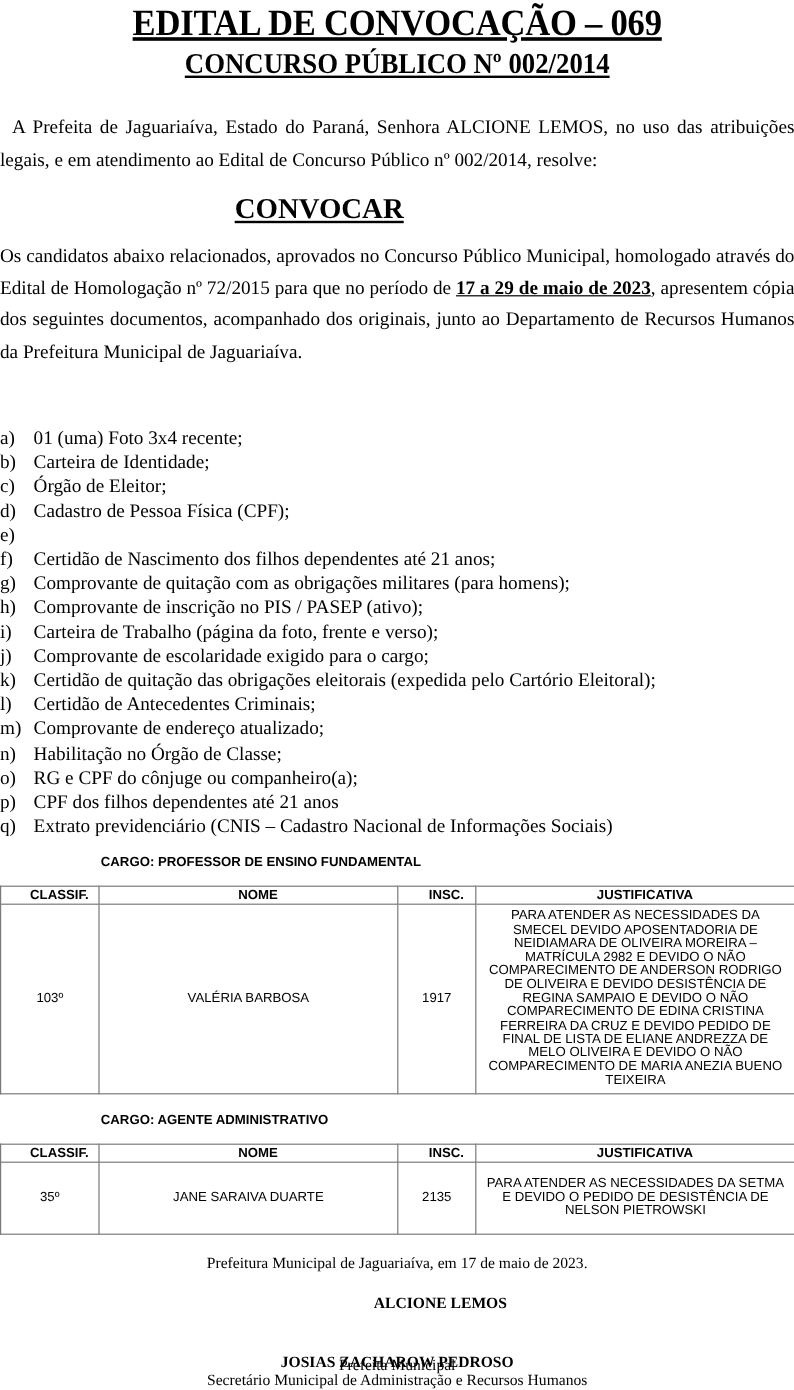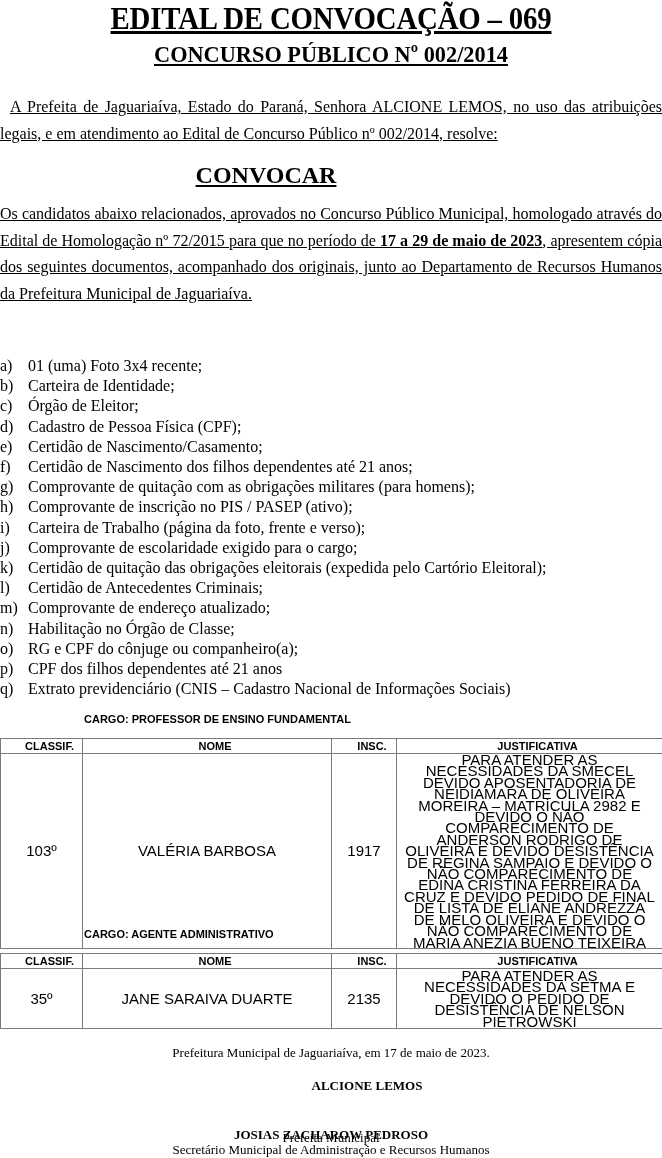--- a/index.html
+++ b/index.html
@@ -1,32 +1,32 @@
 <!DOCTYPE html>
 <html><head>
 <meta charset="utf-8">
 <style>
   html, body { margin: 0; padding: 0; background: #ffffff; }
   body { width: 662px; height: 1158px; position: relative; overflow: hidden; color: #000; font-family: "Liberation Serif", serif; }
   .abs { position: absolute; }
   .title1 { top: 0px; left: 0; width: 662px; text-align: center; font-size: 31px; font-weight: bold; text-decoration: underline; line-height: 38px; letter-spacing: -0.2px; transform: scaleX(0.93); transform-origin: center; }
   .title2 { top: 38px; left: 0; width: 662px; text-align: center; font-size: 24px; font-weight: bold; text-decoration: underline; line-height: 32px; transform: scaleX(0.93); transform-origin: center; }
-  .para { left: 0; width: 662px; font-size: 16px; line-height: 26.5px; text-align: justify; text-decoration: underline; }
+  .para { left: 0; width: 662px; font-size: 16px; line-height: 26.5px; text-align: justify; }
   .p1 { top: 94px; text-indent: 10px; }
   .convocar { top: 160px; left: 0; width: 532px; text-align: center; font-size: 24px; font-weight: bold; text-decoration: underline; line-height: 30px; }
   .p2 { top: 201px; }
   .bu { font-weight: bold; text-decoration: underline; }
   .doclist { top: 356px; left: 0; width: 662px; font-size: 16px; line-height: 20.2px; margin: 0; padding: 0; list-style: none; }
   .doclist li { display: flex; }
   .doclist .lt { width: 28px; flex: none; }
   .cargo { left: 84px; font-family: "Liberation Sans", sans-serif; font-size: 11px; font-weight: bold; line-height: 14px; }
   table.res { position: absolute; left: 0; width: 662px; border-collapse: collapse; font-family: "Liberation Sans", sans-serif; table-layout: fixed; }
   table.res th, table.res td { border: 1px solid #7a7a7a; text-align: center; vertical-align: middle; padding: 0; }
   table.res th { font-size: 11px; font-weight: bold; height: 14px; line-height: 14px; padding-left: 16px; }
-  table.res td { font-size: 15px; line-height: 11.4px; }
+  table.res td { font-size: 11px; line-height: 11.4px; }
   table.res td.just { padding: 0 6px; }
   .footer { left: 0; width: 662px; text-align: center; font-size: 13px; line-height: 16px; }
   .b { font-weight: bold; }
 </style>
 </head>
 <body>
 
 <div class="abs title1">EDITAL DE CONVOCAÇÃO – 069</div>
 <div class="abs title2">CONCURSO PÚBLICO Nº 002/2014</div>
 
@@ -48,21 +48,20 @@
   <li>
       <span class="lt">c)</span>
       <span>Órgão de Eleitor;</span>
     </li>
   <li>
       <span class="lt">d)</span>
       <span>Cadastro de Pessoa Física (CPF);</span>
     </li>
   <li>
       <span class="lt">e)</span>
-      <span>Certidão de Nascimento/Casamento;</span>
     </li>
   <li>
       <span class="lt">f)</span>
       <span>Certidão de Nascimento dos filhos dependentes até 21 anos;</span>
     </li>
   <li>
       <span class="lt">g)</span>
       <span>Comprovante de quitação com as obrigações militares (para homens);</span>
     </li>
   <li>

